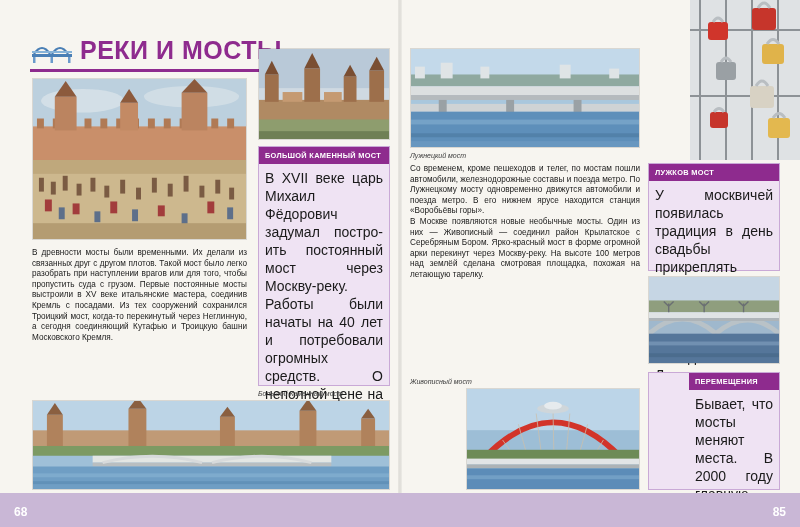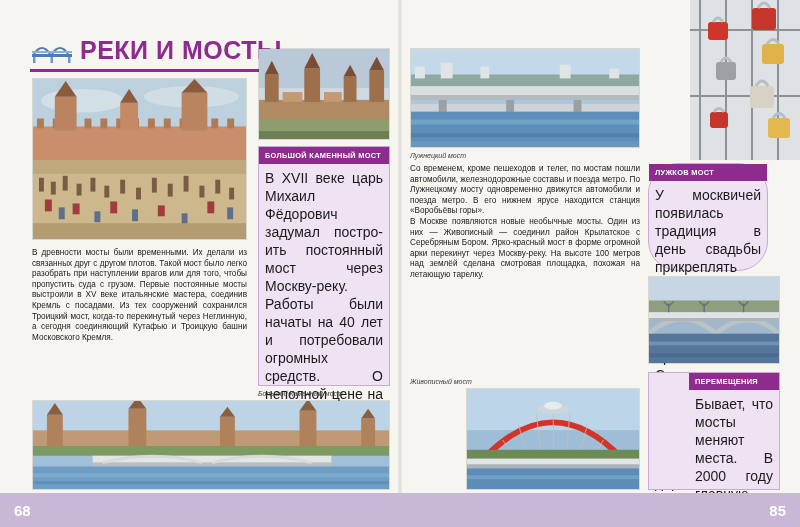--- a/index.html
+++ b/index.html
@@ -29,21 +29,21 @@
 
   
   .footer-bar {
     position:absolute; bottom:0; height:34px;
     background:#c9b7d6;
   }
   .footer-left { left:0; width:400px; }
   .footer-right { left:400px; width:400px; }
   .pagenum {
     position:absolute; bottom:8px;
-    font-size:15px; color:#ffffff; font-weight:bold;
+    font-size:12px; color:#ffffff; font-weight:bold;
   }
   .pagenum.left { left:14px; }
   .pagenum.right { right:14px; }
 
   
   .title-row {
     position:absolute; left:32px; top:36px; display:flex; align-items:center; gap:8px;
   }
   .bridge-icon { width:40px; height:26px; }
   .title {
@@ -301,21 +301,21 @@
       <rect x="0" y="77" width="174" height="4" fill="#adb3b6"></rect>
 
       <rect x="0" y="81" width="174" height="21" fill="#5c8cb8"></rect>
       <rect x="0" y="88" width="174" height="4" fill="#7ca7cb" opacity="0.7"></rect>
 
       <rect x="0" y="62" width="174" height="9" fill="#6d8b57"></rect>
     </svg>
   </div>
   <div class="caption" style="position:absolute; left:410px; top:378px; width:110px;">Живописный мост</div>
 
-  <div class="hbox" style="left:648px; top:163px; width:120px; height:108px;border-radius:30px;">
+  <div class="hbox" style="left:648px; top:163px; width:132px; height:108px;">
     <div class="hbox-title">ЛУЖКОВ МОСТ</div>
     <div class="hbox-body">У москвичей появилась традиция в день свадьбы прикреплять замок к пери­лам моста, чтобы «скрепить брак». Специально для моло­дожёнов Лужков мост укра­сили стальными деревьями, на которые крепят замки.</div>
   </div>
 
   <div class="img" style="left:648px; top:276px; width:132px; height:88px;">
     <svg width="100%" height="100%" viewBox="0 0 132 88" preserveAspectRatio="none" style="position:absolute;inset:0;">
       <rect width="132" height="88" fill="#9fb8cd"></rect>
       <rect x="0" y="0" width="132" height="30" fill="#c6d6e4"></rect>
       <rect x="0" y="24" width="132" height="12" fill="#8f9e7e"></rect>
 

